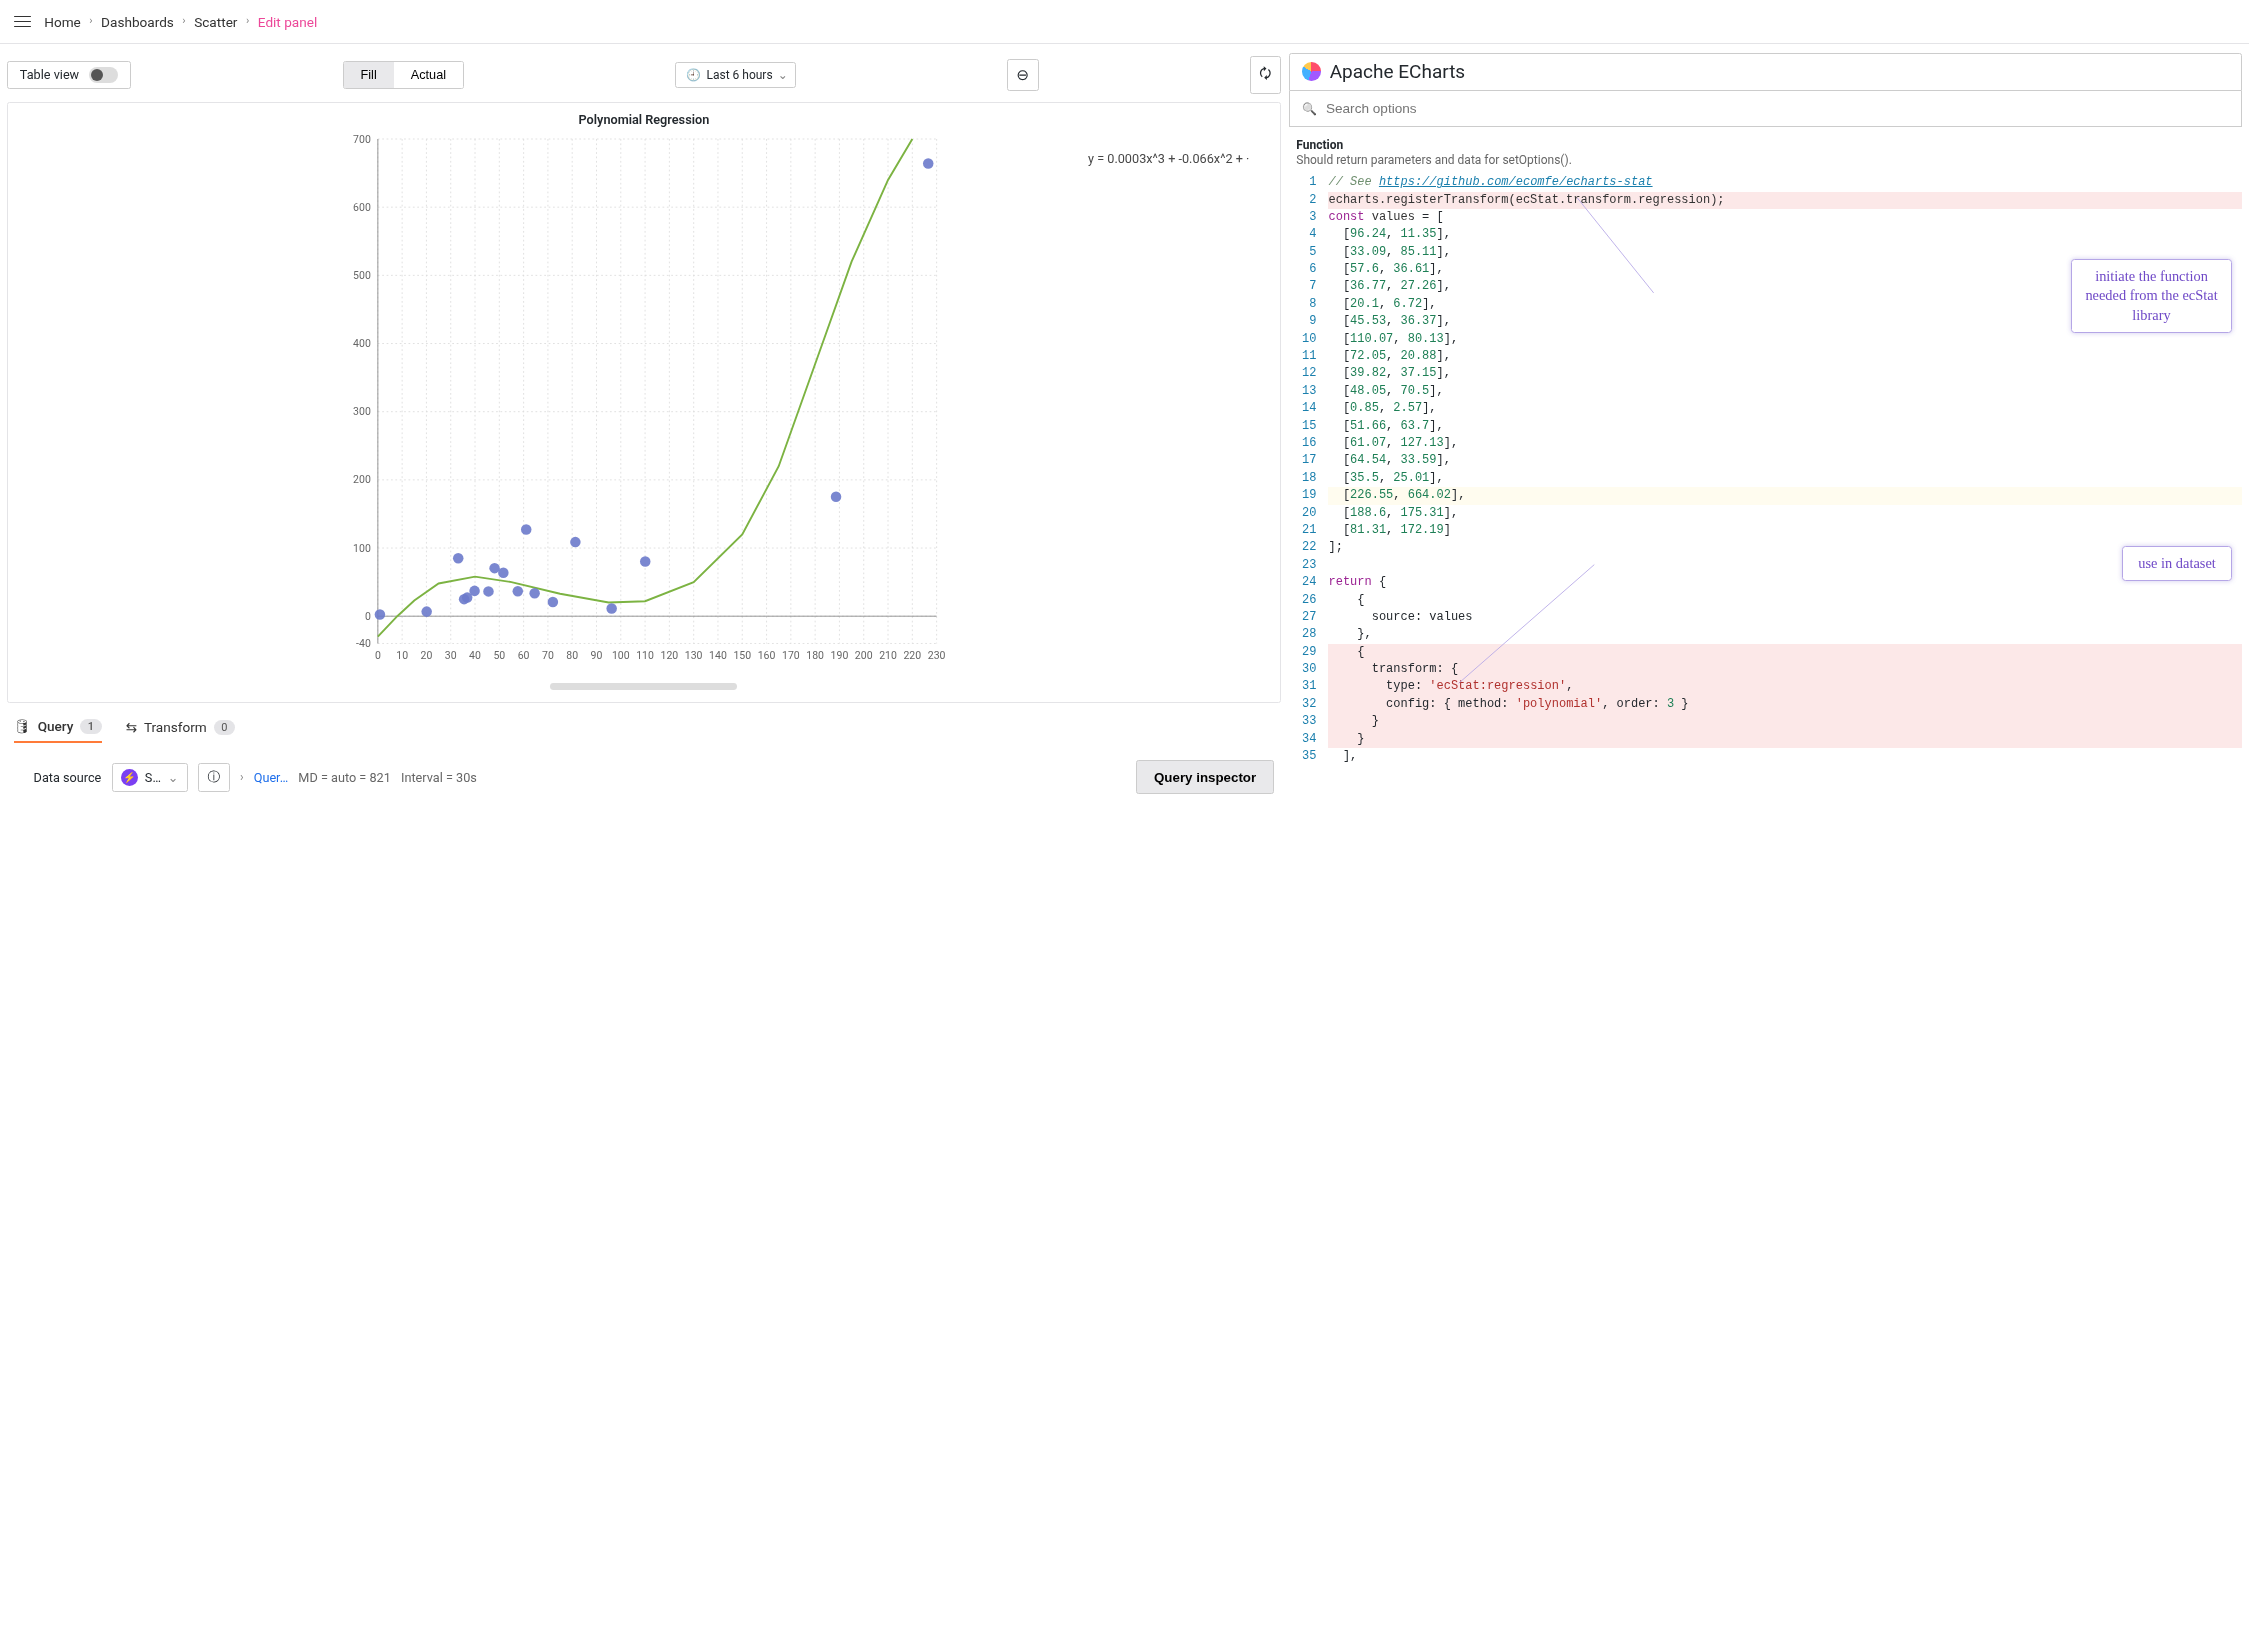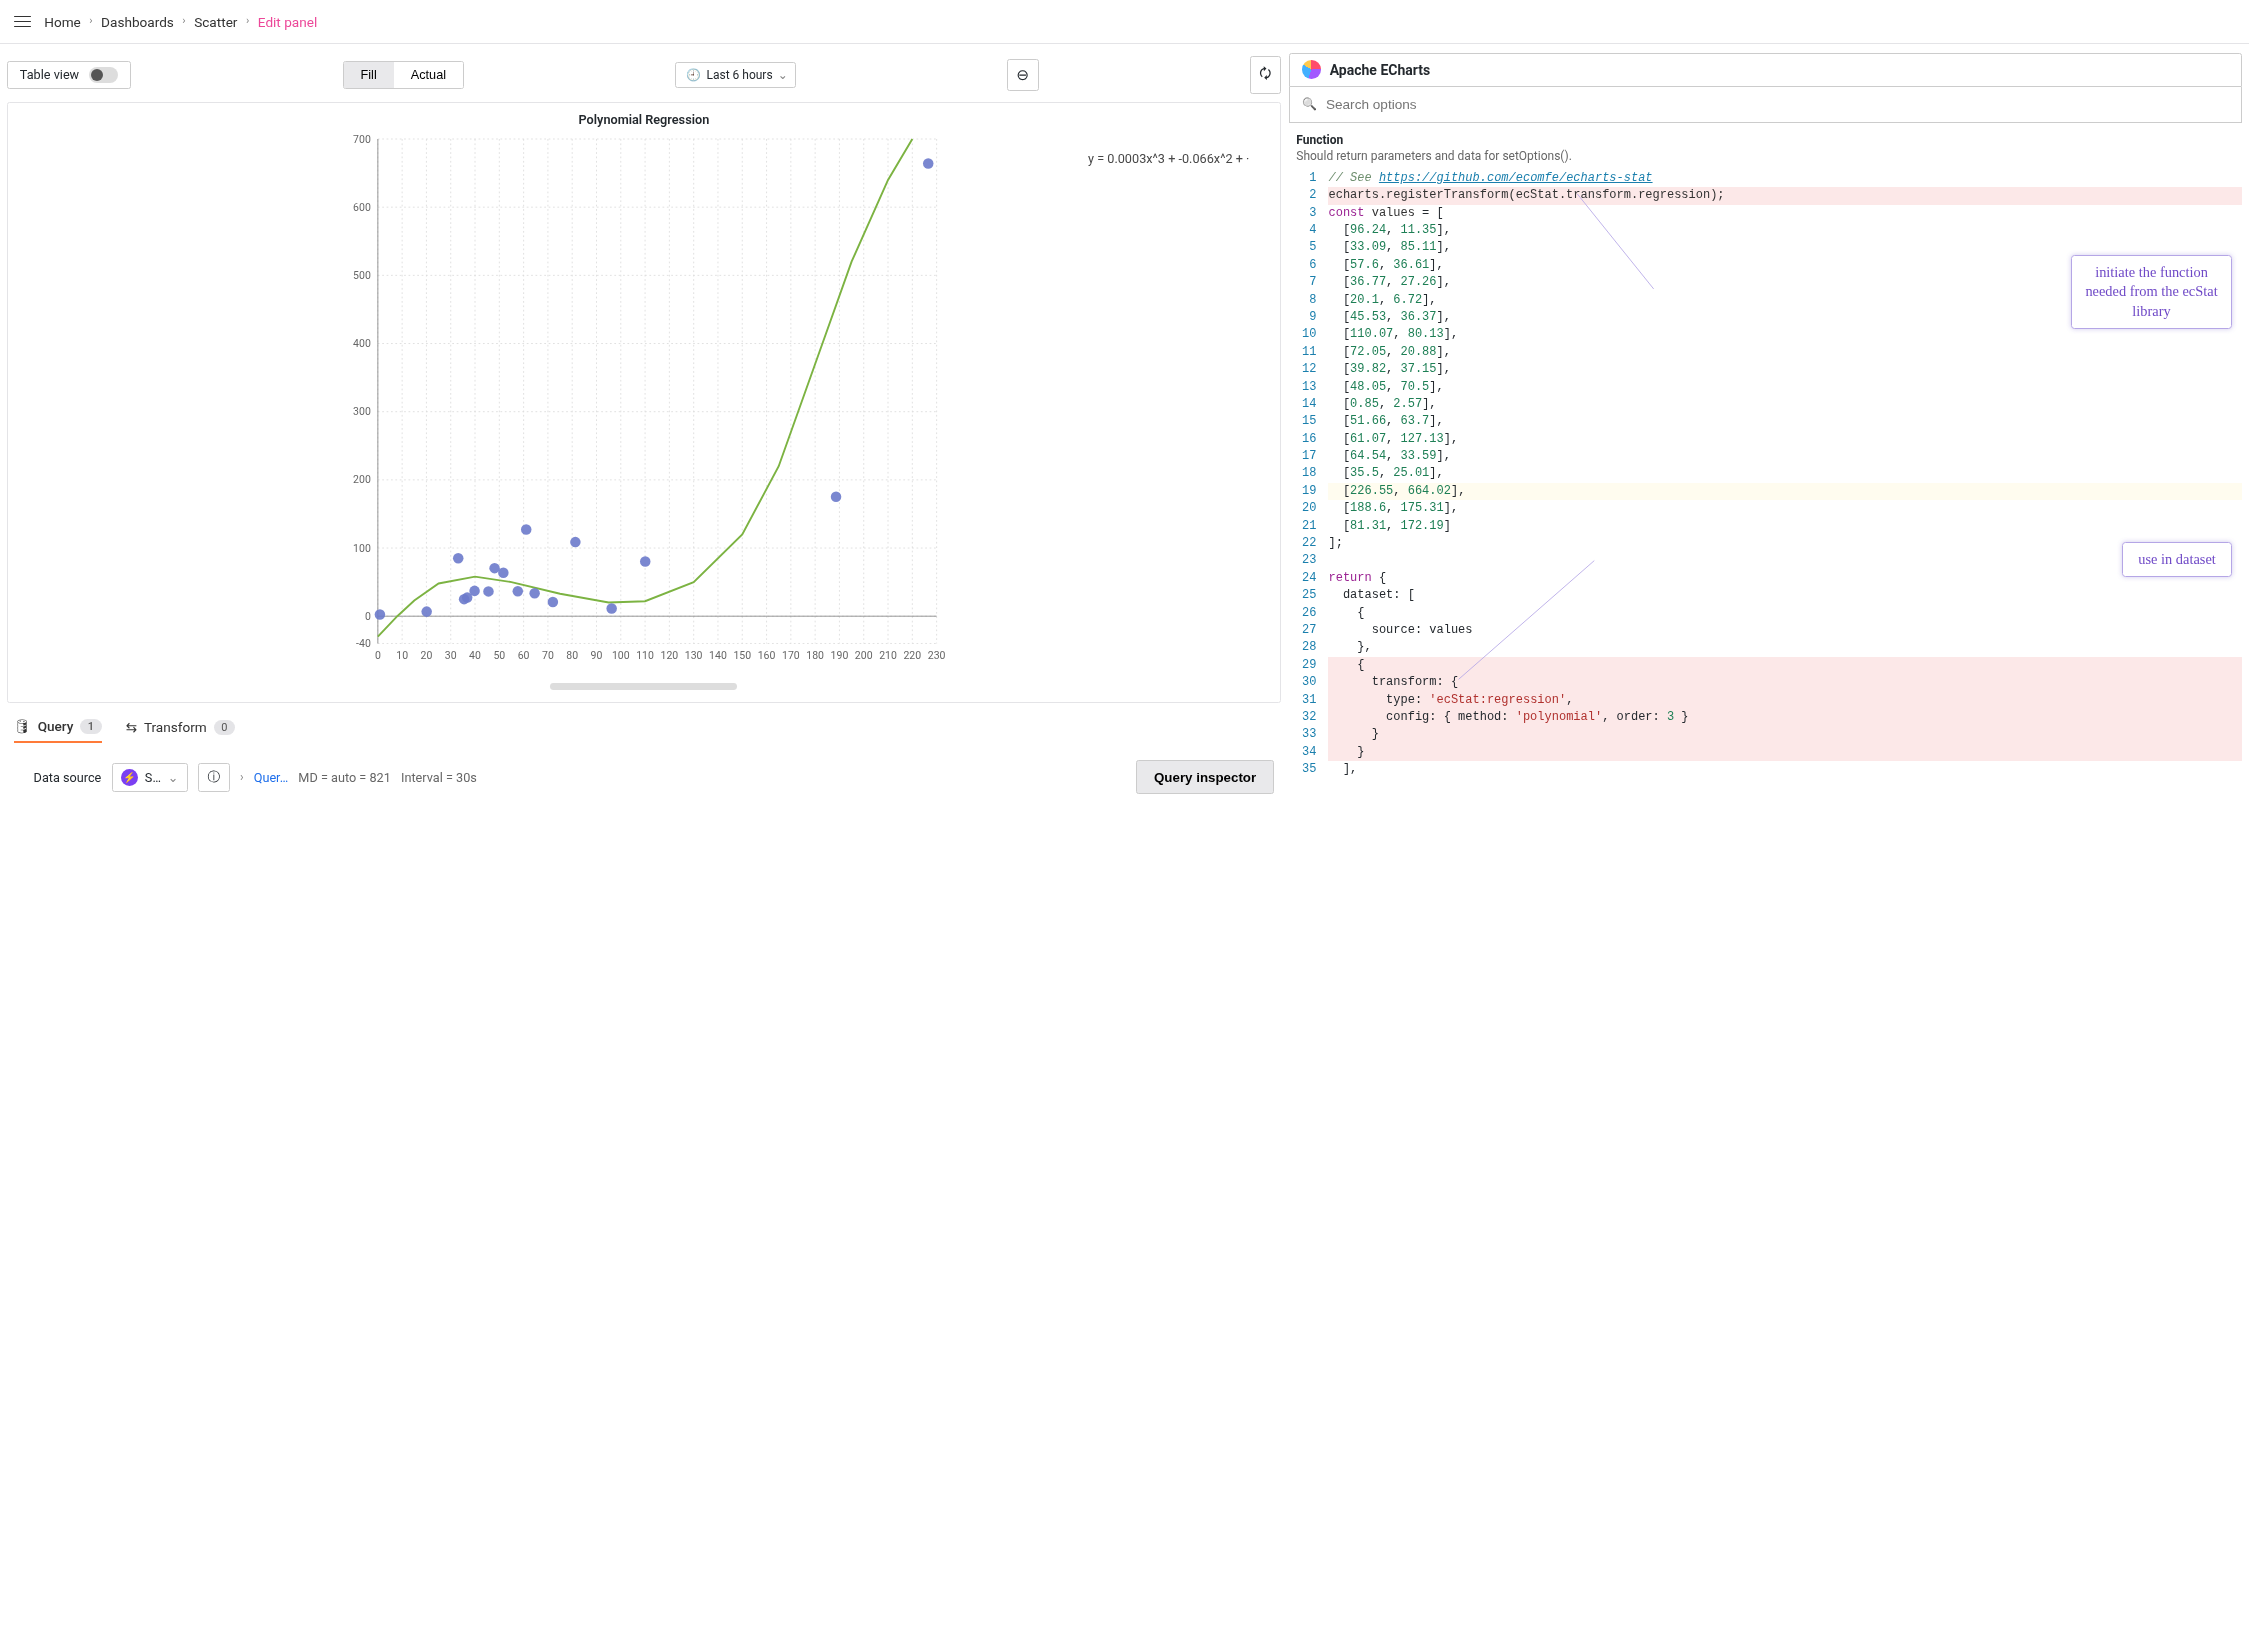--- a/index.html
+++ b/index.html
@@ -80,21 +80,21 @@
     .help-icon-btn { border:0.8px solid #ccc; border-radius:2.5px; padding:5.1px 8.5px;}
     .chevron-right { color:#888; font-size:12px;}
     .ds-row a { color:#1f6feb; text-decoration:none;}
 
     
     .panel-header { display:flex; align-items:center; gap:8.5px; border:0.8px solid #ccc; border-radius:2.5px 2.5px 0 0; padding:6.8px 12px;}
     .echarts-logo {
       width:18.7px; height:18.7px; border-radius:50%;
       background: conic-gradient(#ff4d6a 0 90deg, #a259ff 90deg 200deg, #43b0ff 200deg 300deg, #ffc94d 300deg 360deg);
     }
-    .panel-header-title { font-weight:700; font-size:14px;}
+    .panel-header-title { font-weight:400; font-size:19px;}
     .search-options {
       display:flex; align-items:center; gap:8.5px; border:0.8px solid #ccc; border-top:none; padding:10.2px 12px;
       margin-bottom:10.2px;
     }
     .search-options input { border:none; flex:1; font-size:13.6px; outline:none; color:#666;}
     .func-header { font-weight:700; font-size:12px; margin:1.7px 0 1.7px 6.8px;}
     .func-sub { color:#666; font-size:12px; margin:0 0 6.8px 6.8px;}
     .code-editor {
       font-family: 'SFMono-Regular', Consolas, 'Liberation Mono', Menlo, monospace;
       font-size:12px; line-height:1.45;
@@ -415,24 +415,20 @@
         </div>
         <div class="code-line">
           <div class="gutter">23</div>
           <div class="code"></div>
         </div>
         <div class="code-line">
           <div class="gutter">24</div>
           <div class="code"><span class="tok-keyword">return</span> {</div>
         </div>
         <div class="code-line">
-          <div class="gutter">25</div>
-          <div class="code">  dataset: [</div>
-        </div>
-        <div class="code-line">
           <div class="gutter">26</div>
           <div class="code">    {</div>
         </div>
         <div class="code-line">
           <div class="gutter">27</div>
           <div class="code">      source: values</div>
         </div>
         <div class="code-line">
           <div class="gutter">28</div>
           <div class="code">    },</div>

